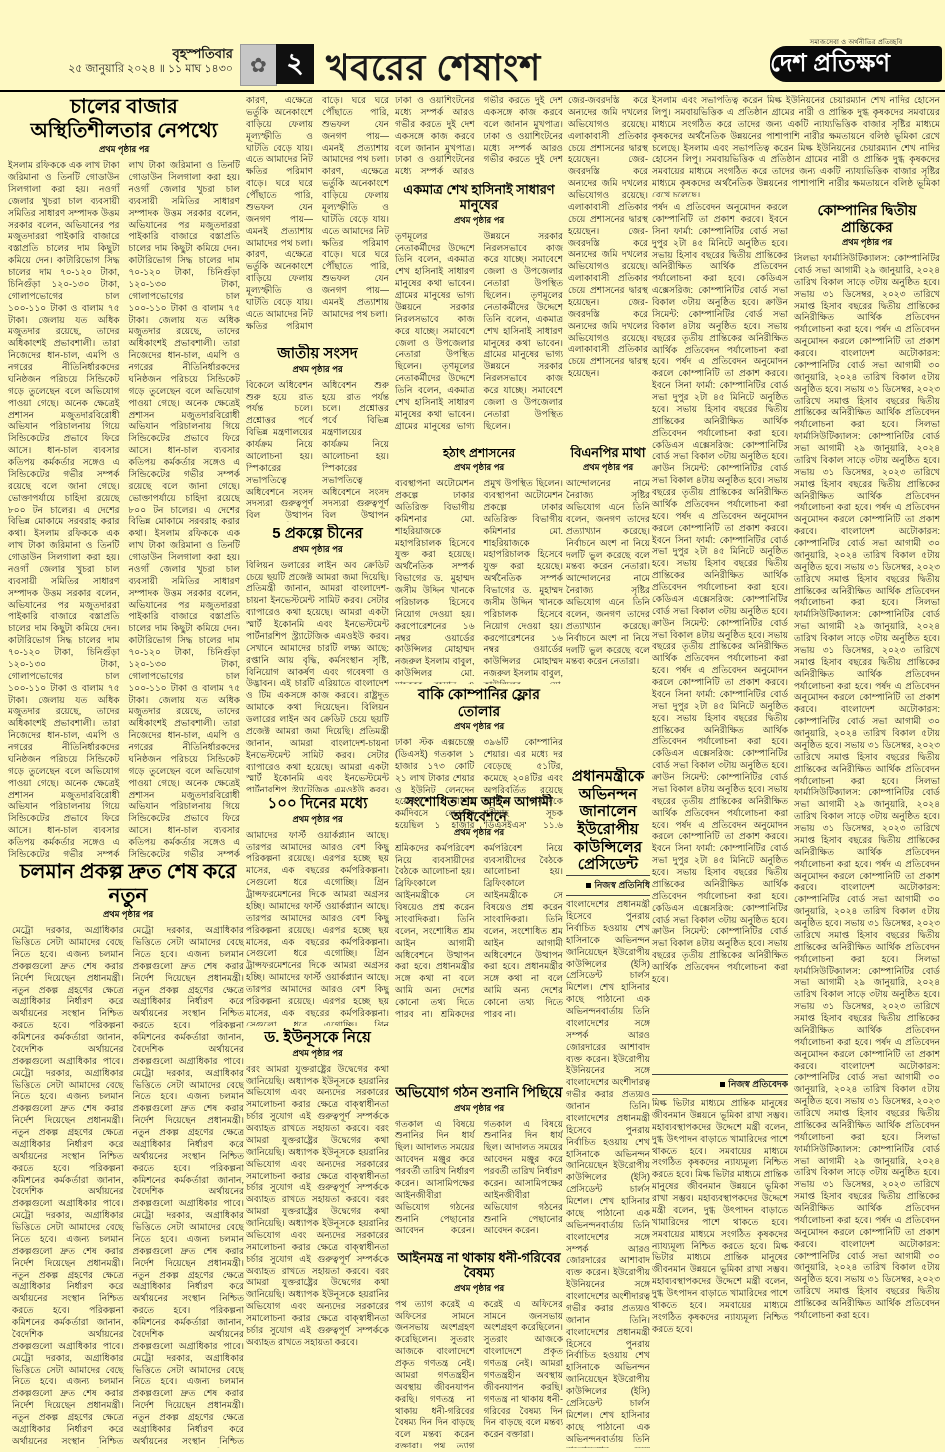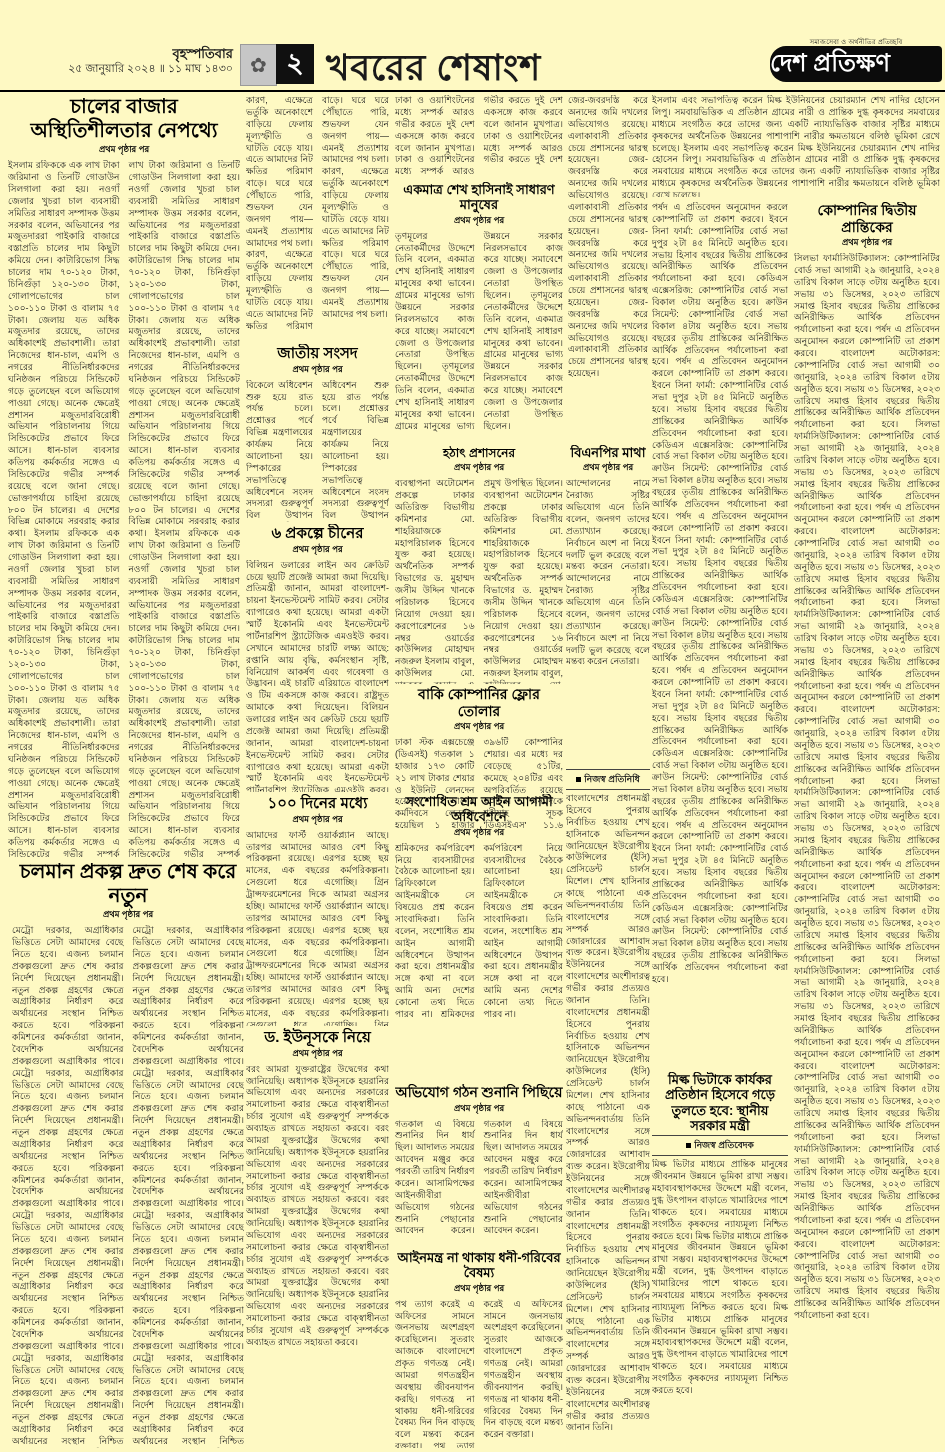--- a/index.html
+++ b/index.html
@@ -20,21 +20,21 @@
   .section-title{font-size:36px;font-weight:bold;letter-spacing:0.5px;white-space:nowrap;}
   .masthead-tagline{font-size:6.5px;text-align:center;letter-spacing:0.3px;color:#111;}
   .masthead{background:#0b0b0b;color:#fff;border-radius:16px 4px 4px 16px;
     display:flex;align-items:center;font-size:24px;font-weight:bold;
     text-shadow:0 0 1px #000;}
   .headrule{background:#000;}
   
   article.story{overflow:hidden;}
   .hl{font-weight:bold;text-align:center;line-height:1.18;margin:0 0 1px 0;color:#000;}
   .kicker{font-size:8.5px;font-weight:bold;text-align:center;margin:0 0 3px 0;color:#000;}
-  .byline{font-size:9px;font-weight:bold;text-align:center;margin:2px 0 3px 0;padding:2px 0;
+  .byline{font-size:9px;font-weight:bold;text-align:right;margin:2px 0 3px 0;padding:2px 0;
     border-top:1px solid #444;border-bottom:1px solid #444;}
   .byline .sq{display:inline-block;width:5px;height:5px;background:#000;margin-right:3px;}
   .body{font-size:9px;line-height:1.32;text-align:justify;color:#1c1c1c;
     overflow:hidden;height:100%;}
   .cols2{column-count:2;column-gap:9px;}
   .h20{font-size:20px;} .h17{font-size:12px;} .h15{font-size:15px;}
   .h14{font-size:14px;} .h13{font-size:13px;}
 </style>
 </head>
 <body>
@@ -78,21 +78,21 @@
     <div class="body cols2">কারণ, এক্ষেত্রে ভর্তুকি অনেকাংশে বাড়িয়ে ফেলায় মূল্যস্ফীতি ও ঘাটতি বেড়ে যায়। এতে আমাদের নিট ক্ষতির পরিমাণ বাড়ে। ঘরে ঘরে পৌঁছাতে পারি, শুভফল যেন জনগণ পায়— এমনই প্রত্যাশায় আমাদের পথ চলা।  কারণ, এক্ষেত্রে ভর্তুকি অনেকাংশে বাড়িয়ে ফেলায় মূল্যস্ফীতি ও ঘাটতি বেড়ে যায়। এতে আমাদের নিট ক্ষতির পরিমাণ বাড়ে। ঘরে ঘরে পৌঁছাতে পারি, শুভফল যেন জনগণ পায়— এমনই প্রত্যাশায় আমাদের পথ চলা।  কারণ, এক্ষেত্রে ভর্তুকি অনেকাংশে বাড়িয়ে ফেলায় মূল্যস্ফীতি ও ঘাটতি বেড়ে যায়। এতে আমাদের নিট ক্ষতির পরিমাণ বাড়ে। ঘরে ঘরে পৌঁছাতে পারি, শুভফল যেন জনগণ পায়— এমনই প্রত্যাশায় আমাদের পথ চলা। </div>
   </article>
 
   <article class="story abs" style="left:246px;top:344px;width:143px;height:178px;">
     <h2 class="hl h15">জাতীয় সংসদ</h2>
     <div class="kicker">প্রথম পৃষ্ঠার পর</div>
     <div class="body cols2">বিকেলে অধিবেশন শুরু হয়ে রাত পর্যন্ত চলে। প্রশ্নোত্তর পর্বে বিভিন্ন মন্ত্রণালয়ের কার্যক্রম নিয়ে আলোচনা হয়। স্পিকারের সভাপতিত্বে অধিবেশনে সংসদ সদস্যরা গুরুত্বপূর্ণ বিল উত্থাপন করেন।  বিকেলে অধিবেশন শুরু হয়ে রাত পর্যন্ত চলে। প্রশ্নোত্তর পর্বে বিভিন্ন মন্ত্রণালয়ের কার্যক্রম নিয়ে আলোচনা হয়। স্পিকারের সভাপতিত্বে অধিবেশনে সংসদ সদস্যরা গুরুত্বপূর্ণ বিল উত্থাপন করেন। </div>
   </article>
 
   <article class="story abs" style="left:246px;top:524px;width:143px;height:268px;">
-    <h2 class="hl h15">৬ প্রকল্পে চীনের</h2>
+    <h2 class="hl h15">5 প্রকল্পে চীনের</h2>
     <div class="kicker">প্রথম পৃষ্ঠার পর</div>
     <div class="body">বিলিয়ন ডলারের লাইন অব ক্রেডিট চেয়ে ছয়টি প্রজেক্ট আমরা জমা দিয়েছি। প্রতিমন্ত্রী জানান, আমরা বাংলাদেশ-চায়না ইনভেস্টমেন্ট সামিট করব। সেটার ব্যাপারেও কথা হয়েছে। আমরা একটা স্মার্ট ইকোনমি এবং ইনভেস্টমেন্ট পার্টনারশিপ স্ট্র্যাটেজিক এমওইউ করব। সেখানে আমাদের চারটি লক্ষ্য আছে: রপ্তানি আয় বৃদ্ধি, কর্মসংস্থান সৃষ্টি, বিনিয়োগ আকর্ষণ এবং গবেষণা ও উদ্ভাবন। এই চারটি এরিয়াতে বাংলাদেশ ও টিম একসঙ্গে কাজ করবে। রাষ্ট্রদূত আমাকে কথা দিয়েছেন।  বিলিয়ন ডলারের লাইন অব ক্রেডিট চেয়ে ছয়টি প্রজেক্ট আমরা জমা দিয়েছি। প্রতিমন্ত্রী জানান, আমরা বাংলাদেশ-চায়না ইনভেস্টমেন্ট সামিট করব। সেটার ব্যাপারেও কথা হয়েছে। আমরা একটা স্মার্ট ইকোনমি এবং ইনভেস্টমেন্ট পার্টনারশিপ স্ট্র্যাটেজিক এমওইউ করব। সেখানে আমাদের চারটি লক্ষ্য আছে: রপ্তানি আয় বৃদ্ধি, কর্মসংস্থান সৃষ্টি, বিনিয়োগ আকর্ষণ এবং গবেষণা ও উদ্ভাবন। এই চারটি এরিয়াতে বাংলাদেশ ও টিম একসঙ্গে কাজ করবে। রাষ্ট্রদূত আমাকে কথা দিয়েছেন। </div>
   </article>
 
   <article class="story abs" style="left:246px;top:794px;width:143px;height:232px;">
     <h2 class="hl h15">১০০ দিনের মধ্যে</h2>
     <div class="kicker">প্রথম পৃষ্ঠার পর</div>
     <div class="body">আমাদের ফার্স্ট ওয়ার্কপ্ল্যান আছে। তারপর আমাদের আরও বেশ কিছু পরিকল্পনা রয়েছে। এরপর হচ্ছে ছয় মাসের, এক বছরের কর্মপরিকল্পনা। সেগুলো ধরে এগোচ্ছি। গ্রিন ট্রান্সফরমেশনের দিকে আমরা অগ্রসর হচ্ছি।  আমাদের ফার্স্ট ওয়ার্কপ্ল্যান আছে। তারপর আমাদের আরও বেশ কিছু পরিকল্পনা রয়েছে। এরপর হচ্ছে ছয় মাসের, এক বছরের কর্মপরিকল্পনা। সেগুলো ধরে এগোচ্ছি। গ্রিন ট্রান্সফরমেশনের দিকে আমরা অগ্রসর হচ্ছি।  আমাদের ফার্স্ট ওয়ার্কপ্ল্যান আছে। তারপর আমাদের আরও বেশ কিছু পরিকল্পনা রয়েছে। এরপর হচ্ছে ছয় মাসের, এক বছরের কর্মপরিকল্পনা। সেগুলো ধরে এগোচ্ছি। গ্রিন ট্রান্সফরমেশনের দিকে আমরা অগ্রসর হচ্ছি। </div>
   </article>
 
@@ -146,34 +146,34 @@
     <div class="body">জের-জবরদস্তি করে অন্যদের জমি দখলের অভিযোগও রয়েছে। এলাকাবাসী প্রতিকার চেয়ে প্রশাসনের দ্বারস্থ হয়েছেন।  জের-জবরদস্তি করে অন্যদের জমি দখলের অভিযোগও রয়েছে। এলাকাবাসী প্রতিকার চেয়ে প্রশাসনের দ্বারস্থ হয়েছেন।  জের-জবরদস্তি করে অন্যদের জমি দখলের অভিযোগও রয়েছে। এলাকাবাসী প্রতিকার চেয়ে প্রশাসনের দ্বারস্থ হয়েছেন।  জের-জবরদস্তি করে অন্যদের জমি দখলের অভিযোগও রয়েছে। এলাকাবাসী প্রতিকার চেয়ে প্রশাসনের দ্বারস্থ হয়েছেন। </div>
   </article>
 
   <article class="story abs" style="left:566px;top:445px;width:84px;height:320px;">
     <h2 class="hl h13">বিএনপির মাথা</h2>
     <div class="kicker">প্রথম পৃষ্ঠার পর</div>
     <div class="body">আন্দোলনের নামে নৈরাজ্য সৃষ্টির অভিযোগ এনে তিনি বলেন, জনগণ তাদের প্রত্যাখ্যান করেছে। নির্বাচনে অংশ না নিয়ে দলটি ভুল করেছে বলে মন্তব্য করেন নেতারা।  আন্দোলনের নামে নৈরাজ্য সৃষ্টির অভিযোগ এনে তিনি বলেন, জনগণ তাদের প্রত্যাখ্যান করেছে। নির্বাচনে অংশ না নিয়ে দলটি ভুল করেছে বলে মন্তব্য করেন নেতারা। </div>
   </article>
 
   <article class="story abs" style="left:566px;top:767px;width:84px;height:681px;">
+    <h2 class="hl h15">প্রধানমন্ত্রীকে অভিনন্দন জানালেন ইউরোপীয় কাউন্সিলের প্রেসিডেন্ট</h2>
     <div class="byline"><span class="sq"></span><span>নিজস্ব প্রতিনিধি</span></div>
     <div class="body">বাংলাদেশের প্রধানমন্ত্রী হিসেবে পুনরায় নির্বাচিত হওয়ায় শেখ হাসিনাকে অভিনন্দন জানিয়েছেন ইউরোপীয় কাউন্সিলের (ইসি) প্রেসিডেন্ট চার্লস মিশেল। শেখ হাসিনার কাছে পাঠানো এক অভিনন্দনবার্তায় তিনি বাংলাদেশের সঙ্গে সম্পর্ক আরও জোরদারের আশাবাদ ব্যক্ত করেন। ইউরোপীয় ইউনিয়নের সঙ্গে বাংলাদেশের অংশীদারত্ব গভীর করার প্রত্যয়ও জানান তিনি।  বাংলাদেশের প্রধানমন্ত্রী হিসেবে পুনরায় নির্বাচিত হওয়ায় শেখ হাসিনাকে অভিনন্দন জানিয়েছেন ইউরোপীয় কাউন্সিলের (ইসি) প্রেসিডেন্ট চার্লস মিশেল। শেখ হাসিনার কাছে পাঠানো এক অভিনন্দনবার্তায় তিনি বাংলাদেশের সঙ্গে সম্পর্ক আরও জোরদারের আশাবাদ ব্যক্ত করেন। ইউরোপীয় ইউনিয়নের সঙ্গে বাংলাদেশের অংশীদারত্ব গভীর করার প্রত্যয়ও জানান তিনি।  বাংলাদেশের প্রধানমন্ত্রী হিসেবে পুনরায় নির্বাচিত হওয়ায় শেখ হাসিনাকে অভিনন্দন জানিয়েছেন ইউরোপীয় কাউন্সিলের (ইসি) প্রেসিডেন্ট চার্লস মিশেল। শেখ হাসিনার কাছে পাঠানো এক অভিনন্দনবার্তায় তিনি বাংলাদেশের সঙ্গে সম্পর্ক আরও জোরদারের আশাবাদ ব্যক্ত করেন। ইউরোপীয় ইউনিয়নের সঙ্গে বাংলাদেশের অংশীদারত্ব গভীর করার প্রত্যয়ও জানান তিনি। </div>
   </article>
 
   <article class="story abs" style="left:652px;top:95px;width:288px;height:102px;">
     <div class="body">ইসলাম এবং সভাপতিত্ব করেন মিল্ক ইউনিয়নের চেয়ারম্যান শেখ নাদির হোসেন লিপু। সমবায়ভিত্তিক এ প্রতিষ্ঠান গ্রামের নারী ও প্রান্তিক দুগ্ধ কৃষকদের সমবায়ের মাধ্যমে সংগঠিত করে তাদের জন্য একটি ন্যায্যভিত্তিক বাজার সৃষ্টির মাধ্যমে কৃষকদের অর্থনৈতিক উন্নয়নের পাশাপাশি নারীর ক্ষমতায়নে বলিষ্ঠ ভূমিকা রেখে চলেছে।  ইসলাম এবং সভাপতিত্ব করেন মিল্ক ইউনিয়নের চেয়ারম্যান শেখ নাদির হোসেন লিপু। সমবায়ভিত্তিক এ প্রতিষ্ঠান গ্রামের নারী ও প্রান্তিক দুগ্ধ কৃষকদের সমবায়ের মাধ্যমে সংগঠিত করে তাদের জন্য একটি ন্যায্যভিত্তিক বাজার সৃষ্টির মাধ্যমে কৃষকদের অর্থনৈতিক উন্নয়নের পাশাপাশি নারীর ক্ষমতায়নে বলিষ্ঠ ভূমিকা রেখে চলেছে। </div>
   </article>
 
   <article class="story abs" style="left:652px;top:202px;width:136px;height:866px;">
     <div class="body">পর্ষদ এ প্রতিবেদন অনুমোদন করলে কোম্পানিটি তা প্রকাশ করবে। ইবনে সিনা ফার্মা: কোম্পানিটির বোর্ড সভা দুপুর ২টা ৪৫ মিনিটে অনুষ্ঠিত হবে। সভায় হিসাব বছরের দ্বিতীয় প্রান্তিকের অনিরীক্ষিত আর্থিক প্রতিবেদন পর্যালোচনা করা হবে। কেডিএস এক্সেসরিজ: কোম্পানিটির বোর্ড সভা বিকাল ৩টায় অনুষ্ঠিত হবে। ক্রাউন সিমেন্ট: কোম্পানিটির বোর্ড সভা বিকাল ৪টায় অনুষ্ঠিত হবে। সভায় বছরের তৃতীয় প্রান্তিকের অনিরীক্ষিত আর্থিক প্রতিবেদন পর্যালোচনা করা হবে।  পর্ষদ এ প্রতিবেদন অনুমোদন করলে কোম্পানিটি তা প্রকাশ করবে। ইবনে সিনা ফার্মা: কোম্পানিটির বোর্ড সভা দুপুর ২টা ৪৫ মিনিটে অনুষ্ঠিত হবে। সভায় হিসাব বছরের দ্বিতীয় প্রান্তিকের অনিরীক্ষিত আর্থিক প্রতিবেদন পর্যালোচনা করা হবে। কেডিএস এক্সেসরিজ: কোম্পানিটির বোর্ড সভা বিকাল ৩টায় অনুষ্ঠিত হবে। ক্রাউন সিমেন্ট: কোম্পানিটির বোর্ড সভা বিকাল ৪টায় অনুষ্ঠিত হবে। সভায় বছরের তৃতীয় প্রান্তিকের অনিরীক্ষিত আর্থিক প্রতিবেদন পর্যালোচনা করা হবে।  পর্ষদ এ প্রতিবেদন অনুমোদন করলে কোম্পানিটি তা প্রকাশ করবে। ইবনে সিনা ফার্মা: কোম্পানিটির বোর্ড সভা দুপুর ২টা ৪৫ মিনিটে অনুষ্ঠিত হবে। সভায় হিসাব বছরের দ্বিতীয় প্রান্তিকের অনিরীক্ষিত আর্থিক প্রতিবেদন পর্যালোচনা করা হবে। কেডিএস এক্সেসরিজ: কোম্পানিটির বোর্ড সভা বিকাল ৩টায় অনুষ্ঠিত হবে। ক্রাউন সিমেন্ট: কোম্পানিটির বোর্ড সভা বিকাল ৪টায় অনুষ্ঠিত হবে। সভায় বছরের তৃতীয় প্রান্তিকের অনিরীক্ষিত আর্থিক প্রতিবেদন পর্যালোচনা করা হবে।  পর্ষদ এ প্রতিবেদন অনুমোদন করলে কোম্পানিটি তা প্রকাশ করবে। ইবনে সিনা ফার্মা: কোম্পানিটির বোর্ড সভা দুপুর ২টা ৪৫ মিনিটে অনুষ্ঠিত হবে। সভায় হিসাব বছরের দ্বিতীয় প্রান্তিকের অনিরীক্ষিত আর্থিক প্রতিবেদন পর্যালোচনা করা হবে। কেডিএস এক্সেসরিজ: কোম্পানিটির বোর্ড সভা বিকাল ৩টায় অনুষ্ঠিত হবে। ক্রাউন সিমেন্ট: কোম্পানিটির বোর্ড সভা বিকাল ৪টায় অনুষ্ঠিত হবে। সভায় বছরের তৃতীয় প্রান্তিকের অনিরীক্ষিত আর্থিক প্রতিবেদন পর্যালোচনা করা হবে।  পর্ষদ এ প্রতিবেদন অনুমোদন করলে কোম্পানিটি তা প্রকাশ করবে। ইবনে সিনা ফার্মা: কোম্পানিটির বোর্ড সভা দুপুর ২টা ৪৫ মিনিটে অনুষ্ঠিত হবে। সভায় হিসাব বছরের দ্বিতীয় প্রান্তিকের অনিরীক্ষিত আর্থিক প্রতিবেদন পর্যালোচনা করা হবে। কেডিএস এক্সেসরিজ: কোম্পানিটির বোর্ড সভা বিকাল ৩টায় অনুষ্ঠিত হবে। ক্রাউন সিমেন্ট: কোম্পানিটির বোর্ড সভা বিকাল ৪টায় অনুষ্ঠিত হবে। সভায় বছরের তৃতীয় প্রান্তিকের অনিরীক্ষিত আর্থিক প্রতিবেদন পর্যালোচনা করা হবে। </div>
   </article>
 
   <article class="story abs" style="left:652px;top:1072px;width:136px;height:376px;">
-    <h2 class="hl h13">মিল্ক ভিটাকে কার্যকর প্রতিষ্ঠান হিসেবে গড়ে তুলতে হবে: স্থানীয় সরকার মন্ত্রী</h2>
     <div class="byline"><span class="sq"></span><span>নিজস্ব প্রতিবেদক</span></div>
     <div class="body">মিল্ক ভিটার মাধ্যমে প্রান্তিক মানুষের জীবনমান উন্নয়নে ভূমিকা রাখা সম্ভব। মহাব্যবস্থাপকদের উদ্দেশে মন্ত্রী বলেন, দুগ্ধ উৎপাদন বাড়াতে খামারিদের পাশে থাকতে হবে। সমবায়ের মাধ্যমে সংগঠিত কৃষকদের ন্যায্যমূল্য নিশ্চিত করতে হবে।  মিল্ক ভিটার মাধ্যমে প্রান্তিক মানুষের জীবনমান উন্নয়নে ভূমিকা রাখা সম্ভব। মহাব্যবস্থাপকদের উদ্দেশে মন্ত্রী বলেন, দুগ্ধ উৎপাদন বাড়াতে খামারিদের পাশে থাকতে হবে। সমবায়ের মাধ্যমে সংগঠিত কৃষকদের ন্যায্যমূল্য নিশ্চিত করতে হবে।  মিল্ক ভিটার মাধ্যমে প্রান্তিক মানুষের জীবনমান উন্নয়নে ভূমিকা রাখা সম্ভব। মহাব্যবস্থাপকদের উদ্দেশে মন্ত্রী বলেন, দুগ্ধ উৎপাদন বাড়াতে খামারিদের পাশে থাকতে হবে। সমবায়ের মাধ্যমে সংগঠিত কৃষকদের ন্যায্যমূল্য নিশ্চিত করতে হবে। </div>
   </article>
 
   <article class="story abs" style="left:794px;top:202px;width:146px;height:1246px;">
     <h2 class="hl h14">কোম্পানির দ্বিতীয় প্রান্তিকের</h2>
     <div class="kicker">প্রথম পৃষ্ঠার পর</div>
     <div class="body">সিলভা ফার্মাসিউটিক্যালস: কোম্পানিটির বোর্ড সভা আগামী ২৯ জানুয়ারি, ২০২৪ তারিখ বিকাল সাড়ে ৩টায় অনুষ্ঠিত হবে। সভায় ৩১ ডিসেম্বর, ২০২৩ তারিখে সমাপ্ত হিসাব বছরের দ্বিতীয় প্রান্তিকের অনিরীক্ষিত আর্থিক প্রতিবেদন পর্যালোচনা করা হবে। পর্ষদ এ প্রতিবেদন অনুমোদন করলে কোম্পানিটি তা প্রকাশ করবে। বাংলাদেশ অটোকারস: কোম্পানিটির বোর্ড সভা আগামী ৩০ জানুয়ারি, ২০২৪ তারিখ বিকাল ৫টায় অনুষ্ঠিত হবে। সভায় ৩১ ডিসেম্বর, ২০২৩ তারিখে সমাপ্ত হিসাব বছরের দ্বিতীয় প্রান্তিকের অনিরীক্ষিত আর্থিক প্রতিবেদন পর্যালোচনা করা হবে।  সিলভা ফার্মাসিউটিক্যালস: কোম্পানিটির বোর্ড সভা আগামী ২৯ জানুয়ারি, ২০২৪ তারিখ বিকাল সাড়ে ৩টায় অনুষ্ঠিত হবে। সভায় ৩১ ডিসেম্বর, ২০২৩ তারিখে সমাপ্ত হিসাব বছরের দ্বিতীয় প্রান্তিকের অনিরীক্ষিত আর্থিক প্রতিবেদন পর্যালোচনা করা হবে। পর্ষদ এ প্রতিবেদন অনুমোদন করলে কোম্পানিটি তা প্রকাশ করবে। বাংলাদেশ অটোকারস: কোম্পানিটির বোর্ড সভা আগামী ৩০ জানুয়ারি, ২০২৪ তারিখ বিকাল ৫টায় অনুষ্ঠিত হবে। সভায় ৩১ ডিসেম্বর, ২০২৩ তারিখে সমাপ্ত হিসাব বছরের দ্বিতীয় প্রান্তিকের অনিরীক্ষিত আর্থিক প্রতিবেদন পর্যালোচনা করা হবে।  সিলভা ফার্মাসিউটিক্যালস: কোম্পানিটির বোর্ড সভা আগামী ২৯ জানুয়ারি, ২০২৪ তারিখ বিকাল সাড়ে ৩টায় অনুষ্ঠিত হবে। সভায় ৩১ ডিসেম্বর, ২০২৩ তারিখে সমাপ্ত হিসাব বছরের দ্বিতীয় প্রান্তিকের অনিরীক্ষিত আর্থিক প্রতিবেদন পর্যালোচনা করা হবে। পর্ষদ এ প্রতিবেদন অনুমোদন করলে কোম্পানিটি তা প্রকাশ করবে। বাংলাদেশ অটোকারস: কোম্পানিটির বোর্ড সভা আগামী ৩০ জানুয়ারি, ২০২৪ তারিখ বিকাল ৫টায় অনুষ্ঠিত হবে। সভায় ৩১ ডিসেম্বর, ২০২৩ তারিখে সমাপ্ত হিসাব বছরের দ্বিতীয় প্রান্তিকের অনিরীক্ষিত আর্থিক প্রতিবেদন পর্যালোচনা করা হবে।  সিলভা ফার্মাসিউটিক্যালস: কোম্পানিটির বোর্ড সভা আগামী ২৯ জানুয়ারি, ২০২৪ তারিখ বিকাল সাড়ে ৩টায় অনুষ্ঠিত হবে। সভায় ৩১ ডিসেম্বর, ২০২৩ তারিখে সমাপ্ত হিসাব বছরের দ্বিতীয় প্রান্তিকের অনিরীক্ষিত আর্থিক প্রতিবেদন পর্যালোচনা করা হবে। পর্ষদ এ প্রতিবেদন অনুমোদন করলে কোম্পানিটি তা প্রকাশ করবে। বাংলাদেশ অটোকারস: কোম্পানিটির বোর্ড সভা আগামী ৩০ জানুয়ারি, ২০২৪ তারিখ বিকাল ৫টায় অনুষ্ঠিত হবে। সভায় ৩১ ডিসেম্বর, ২০২৩ তারিখে সমাপ্ত হিসাব বছরের দ্বিতীয় প্রান্তিকের অনিরীক্ষিত আর্থিক প্রতিবেদন পর্যালোচনা করা হবে।  সিলভা ফার্মাসিউটিক্যালস: কোম্পানিটির বোর্ড সভা আগামী ২৯ জানুয়ারি, ২০২৪ তারিখ বিকাল সাড়ে ৩টায় অনুষ্ঠিত হবে। সভায় ৩১ ডিসেম্বর, ২০২৩ তারিখে সমাপ্ত হিসাব বছরের দ্বিতীয় প্রান্তিকের অনিরীক্ষিত আর্থিক প্রতিবেদন পর্যালোচনা করা হবে। পর্ষদ এ প্রতিবেদন অনুমোদন করলে কোম্পানিটি তা প্রকাশ করবে। বাংলাদেশ অটোকারস: কোম্পানিটির বোর্ড সভা আগামী ৩০ জানুয়ারি, ২০২৪ তারিখ বিকাল ৫টায় অনুষ্ঠিত হবে। সভায় ৩১ ডিসেম্বর, ২০২৩ তারিখে সমাপ্ত হিসাব বছরের দ্বিতীয় প্রান্তিকের অনিরীক্ষিত আর্থিক প্রতিবেদন পর্যালোচনা করা হবে।  সিলভা ফার্মাসিউটিক্যালস: কোম্পানিটির বোর্ড সভা আগামী ২৯ জানুয়ারি, ২০২৪ তারিখ বিকাল সাড়ে ৩টায় অনুষ্ঠিত হবে। সভায় ৩১ ডিসেম্বর, ২০২৩ তারিখে সমাপ্ত হিসাব বছরের দ্বিতীয় প্রান্তিকের অনিরীক্ষিত আর্থিক প্রতিবেদন পর্যালোচনা করা হবে। পর্ষদ এ প্রতিবেদন অনুমোদন করলে কোম্পানিটি তা প্রকাশ করবে। বাংলাদেশ অটোকারস: কোম্পানিটির বোর্ড সভা আগামী ৩০ জানুয়ারি, ২০২৪ তারিখ বিকাল ৫টায় অনুষ্ঠিত হবে। সভায় ৩১ ডিসেম্বর, ২০২৩ তারিখে সমাপ্ত হিসাব বছরের দ্বিতীয় প্রান্তিকের অনিরীক্ষিত আর্থিক প্রতিবেদন পর্যালোচনা করা হবে। </div>
   </article>
 

